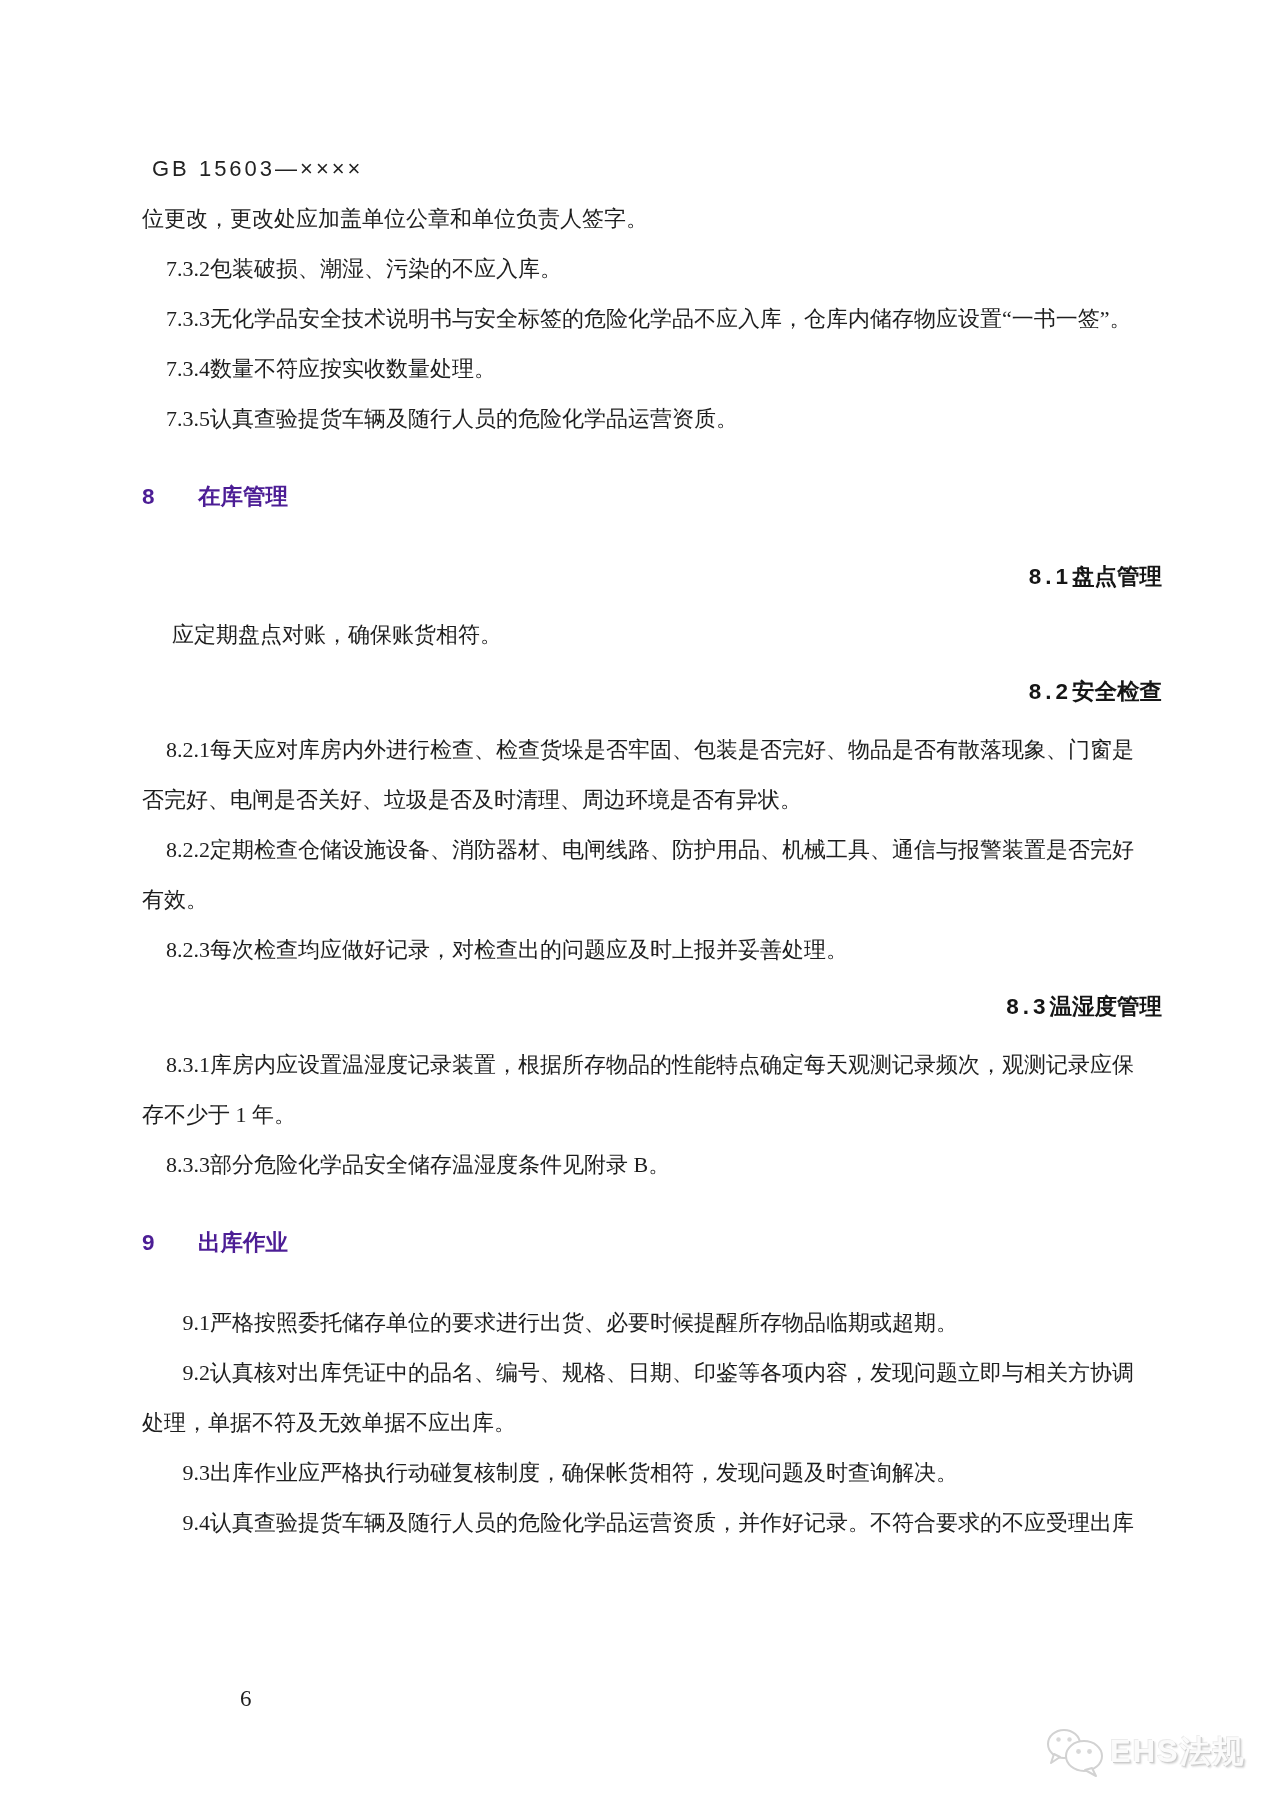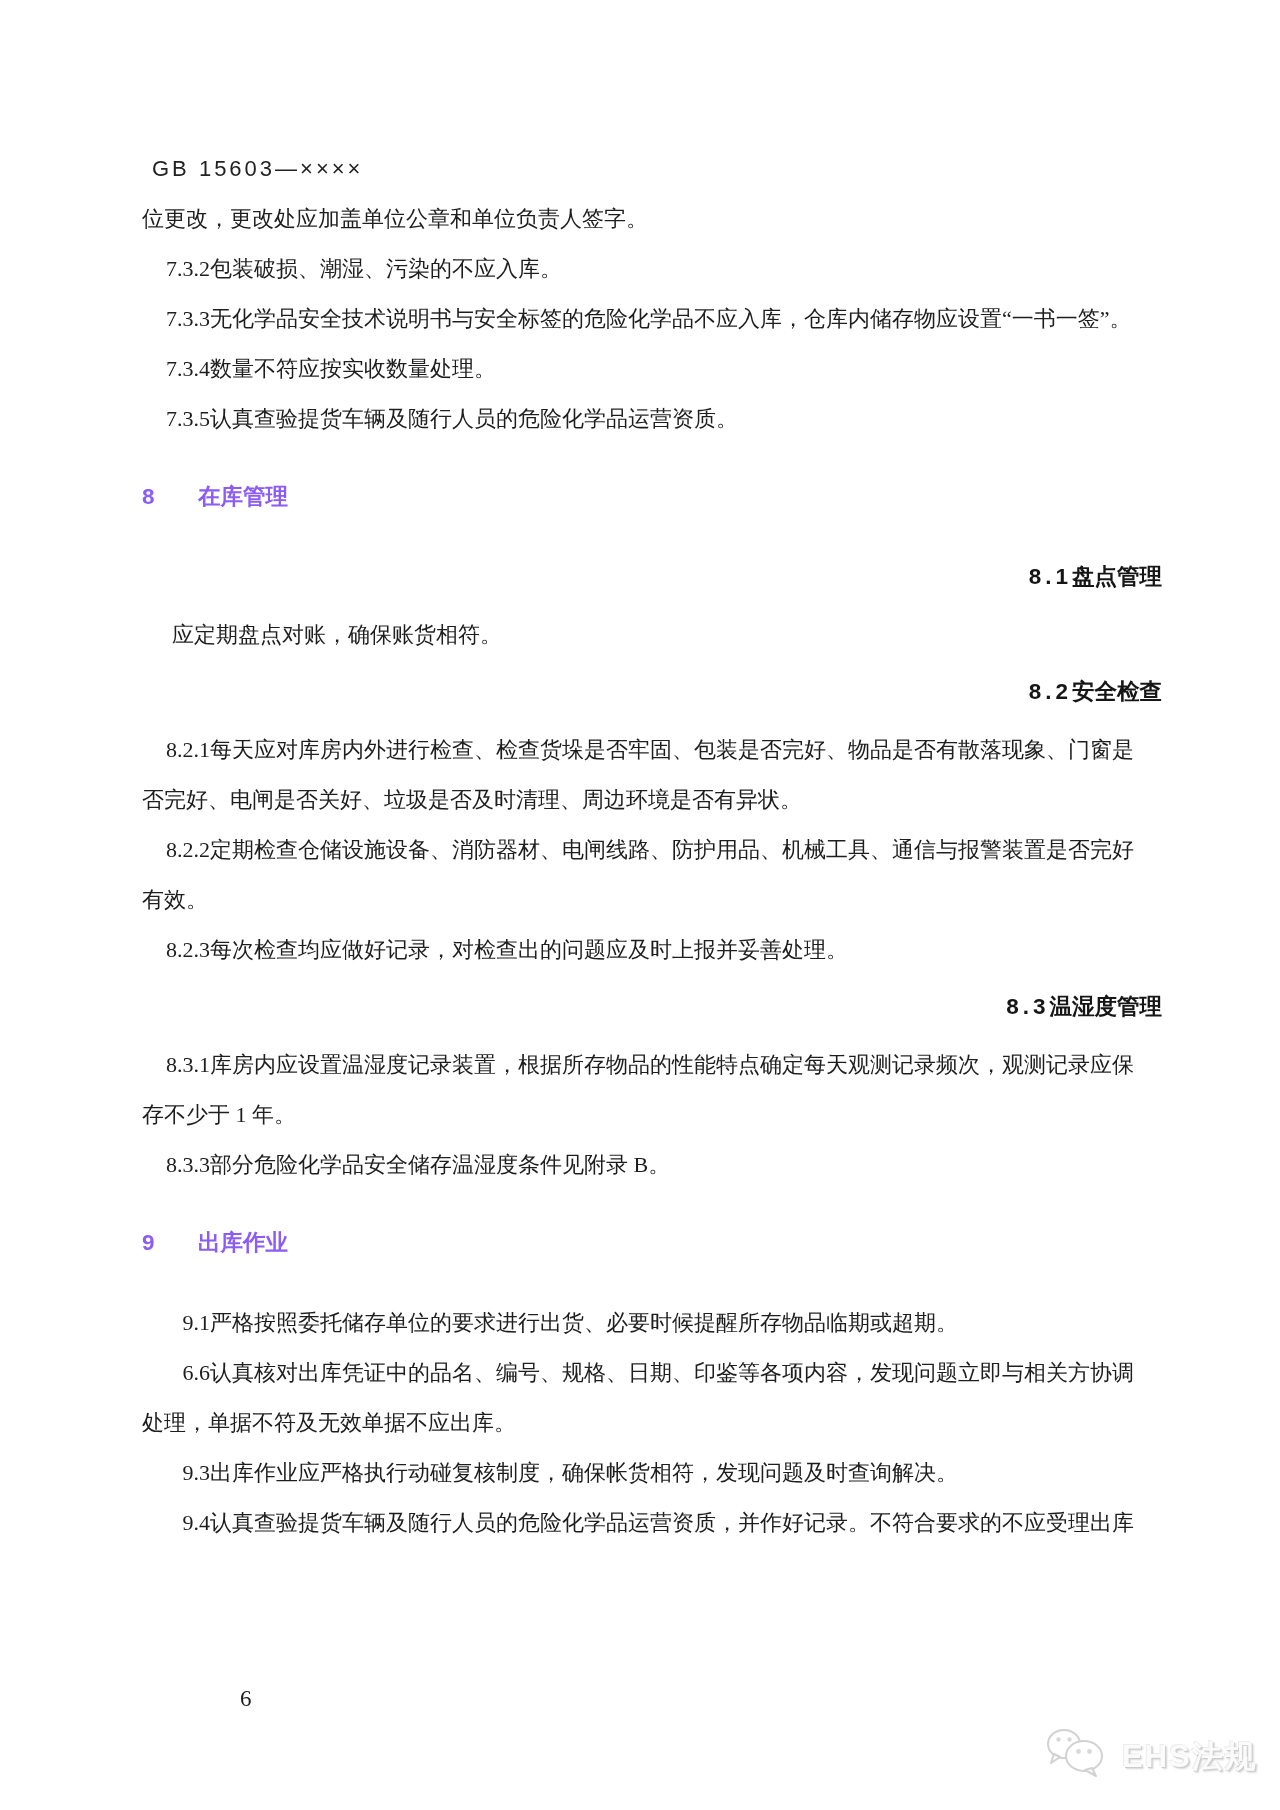--- a/index.html
+++ b/index.html
@@ -35,21 +35,21 @@
     letter-spacing: 3px;
     margin-left: 10px;
     color: #222222;
   }
   .content p { margin: 0; }
   p.h1 {
     margin: 28px 0 30px 0;
     font-family: "Liberation Sans", "DejaVu Sans", sans-serif;
     font-weight: bold;
     font-size: 22.5px;
-    color: #8b5cf6;
+    color: #4c1d95;
   }
   p.h2 {
     margin: 7px 0 8px 0;
     font-family: "Liberation Sans", "DejaVu Sans", sans-serif;
     font-weight: bold;
     font-size: 22.5px;
     color: #161616;
     text-align: right;
   }
   p.indent { padding-left: 30px; }
@@ -63,22 +63,22 @@
     top: 1684px;
     font-size: 23px;
     line-height: 30px;
     color: #1e1e1e;
   }
   .watermark {
     position: absolute;
     left: 1044px;
     top: 1726px;
     display: flex;
-    align-items: flex-end;
-    gap: 16px;
+    align-items: center;
+    gap: 4px;
   }
   .watermark-label {
     font-family: "Liberation Sans", "DejaVu Sans", sans-serif;
     font-weight: bold;
     font-size: 31px;
     letter-spacing: 2px;
     color: #fbfbfb;
     text-shadow: 1px 1px 0 #cccccc, 2px 2px 2px #d6d6d6, -1px -1px 0 #ececec;
   }
   .wechat-icon { display: block; }
@@ -100,21 +100,21 @@
       <p class="indent"><span>应定期盘点对账，确保账货相符。</span></p>
       <p class="h2"><span class="num">8.2</span><span>安全检查</span></p>
       <p class="clause"><span class="num">8.2.1</span><span>每天应对库房内外进行检查、检查货垛是否牢固、包装是否完好、物品是否有散落现象、门窗是</span><br><span>否完好、电闸是否关好、垃圾是否及时清理、周边环境是否有异状。</span></p>
       <p class="clause"><span class="num">8.2.2</span><span>定期检查仓储设施设备、消防器材、电闸线路、防护用品、机械工具、通信与报警装置是否完好</span><br><span>有效。</span></p>
       <p class="clause"><span class="num">8.2.3</span><span>每次检查均应做好记录，对检查出的问题应及时上报并妥善处理。</span></p>
       <p class="h2"><span class="num">8.3</span><span>温湿度管理</span></p>
       <p class="clause"><span class="num">8.3.1</span><span>库房内应设置温湿度记录装置，根据所存物品的性能特点确定每天观测记录频次，观测记录应保</span><br><span>存不少于 1 年。</span></p>
       <p class="clause"><span class="num">8.3.3</span><span>部分危险化学品安全储存温湿度条件见附录 B。</span></p>
       <p class="h1"><span class="num">9</span><span>出库作业</span></p>
       <p class="clause"><span class="num">9.1</span><span>严格按照委托储存单位的要求进行出货、必要时候提醒所存物品临期或超期。</span></p>
-      <p class="clause"><span class="num">6.6</span><span>认真核对出库凭证中的品名、编号、规格、日期、印鉴等各项内容，发现问题立即与相关方协调</span><br><span>处理，单据不符及无效单据不应出库。</span></p>
+      <p class="clause"><span class="num">9.2</span><span>认真核对出库凭证中的品名、编号、规格、日期、印鉴等各项内容，发现问题立即与相关方协调</span><br><span>处理，单据不符及无效单据不应出库。</span></p>
       <p class="clause"><span class="num">9.3</span><span>出库作业应严格执行动碰复核制度，确保帐货相符，发现问题及时查询解决。</span></p>
       <p class="clause"><span class="num">9.4</span><span>认真查验提货车辆及随行人员的危险化学品运营资质，并作好记录。不符合要求的不应受理出库</span></p>
     </div>
 
   <div class="page-number">6</div>
 
   <div class="watermark">
     <span>
       <svg class="wechat-icon" width="62" height="52" viewBox="0 0 62 52">
         <g fill="#ffffff" stroke="#d2d2d2" stroke-width="2">

